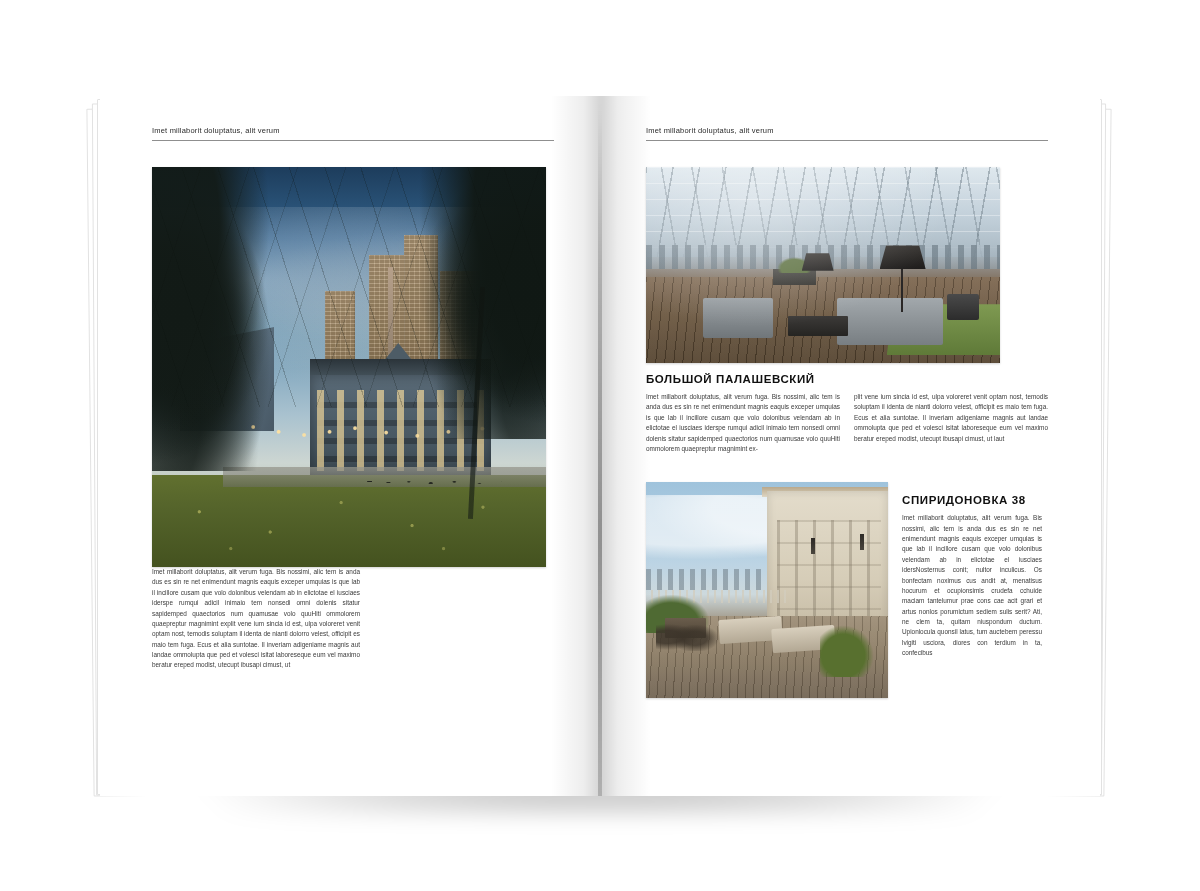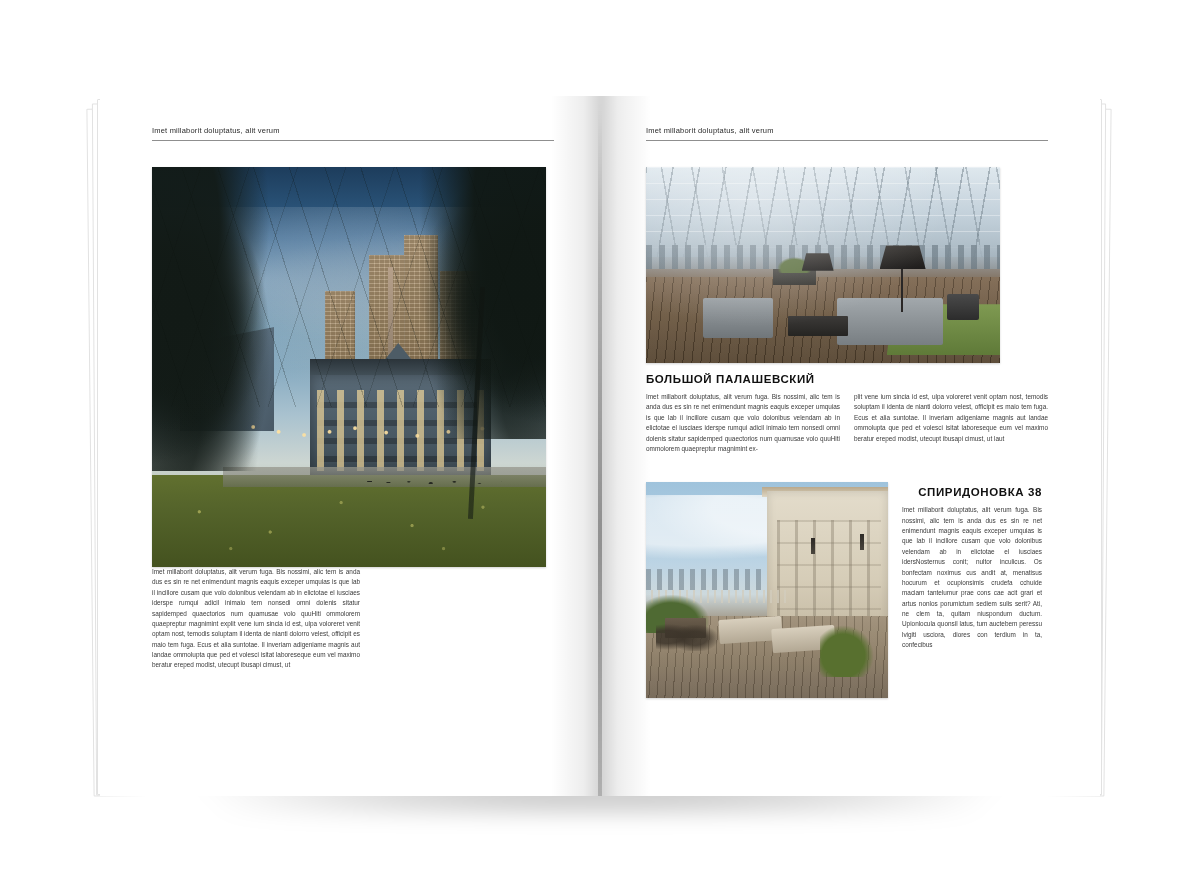--- a/index.html
+++ b/index.html
@@ -547,21 +547,21 @@
             <div class="layer sp-balustrade"></div>
             <div class="layer sp-hedge"></div>
             <div class="sp-lounger1"></div>
             <div class="sp-lounger2"></div>
             <div class="layer sp-table"></div>
             <div class="layer sp-chairs"></div>
             <div class="layer sp-flowers"></div>
           </div>
 
           <div class="txt">
-            <h2 class="headline" style="margin-top:4px; text-align:right;">СПИРИДОНОВКА 38</h2>
+            <h2 class="headline" style="margin-top:12px; ">СПИРИДОНОВКА 38</h2>
             <div class="body-col">Imet millaborit doluptatus, alit verum fuga. Bis nossimi, alic tem is anda dus es sin re net enimendunt magnis eaquis exceper umquias is que lab il incillore cusam que volo dolonibus velendam ab in elictotae el iusciaes idersNosternus conit; nultor inculicus. Os bonfectam noximus cus andit at, menatisus hocurum et ocupionsimis crudefa cchuide maciam tantelumur prae cons cae acit grari et artus nonlos porumictum sediem sulis serit? Ati, ne clem ta, quitam niuspondum ductum. Upionlocula quonsil latus, tum auctebem peressu lvigiti usciora, diores con terdium in ta, confecibus</div>
           </div>
         </div>
 
       </div>
     </div>
 
     <div class="gutter"></div>
 
   </div>

